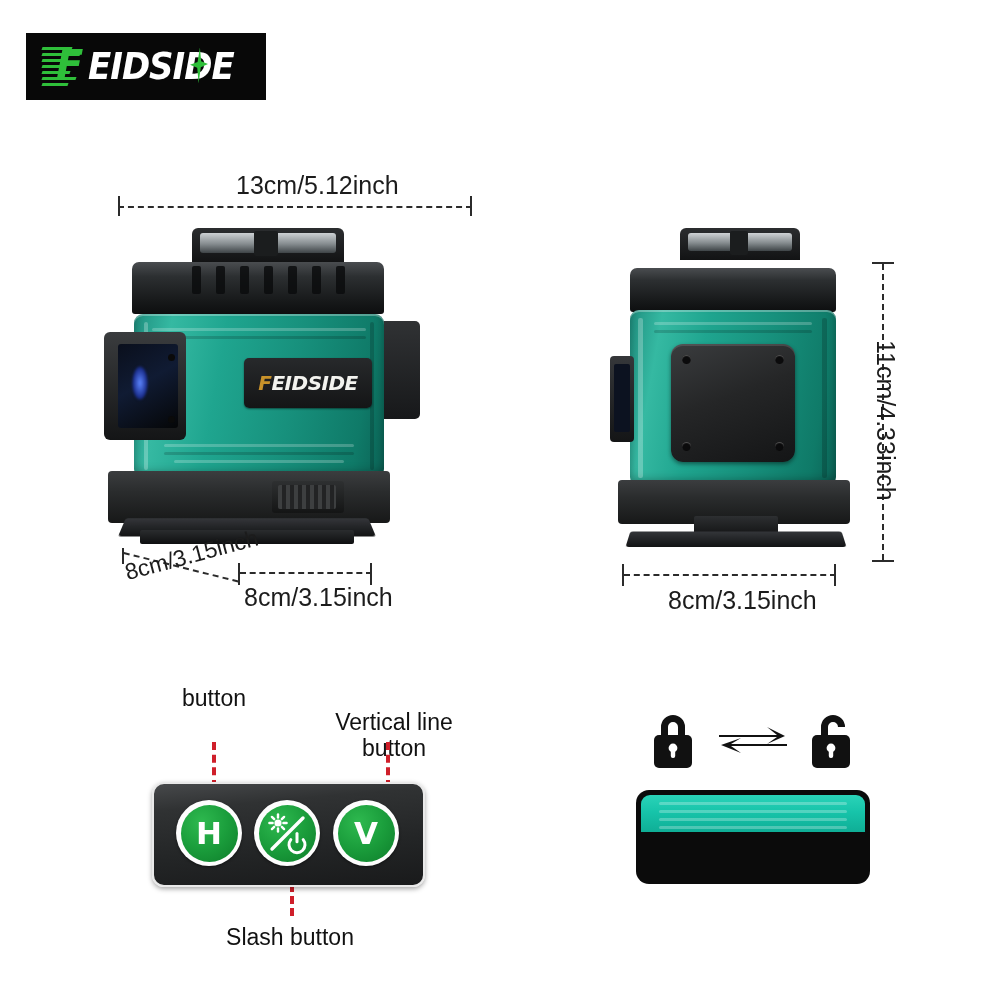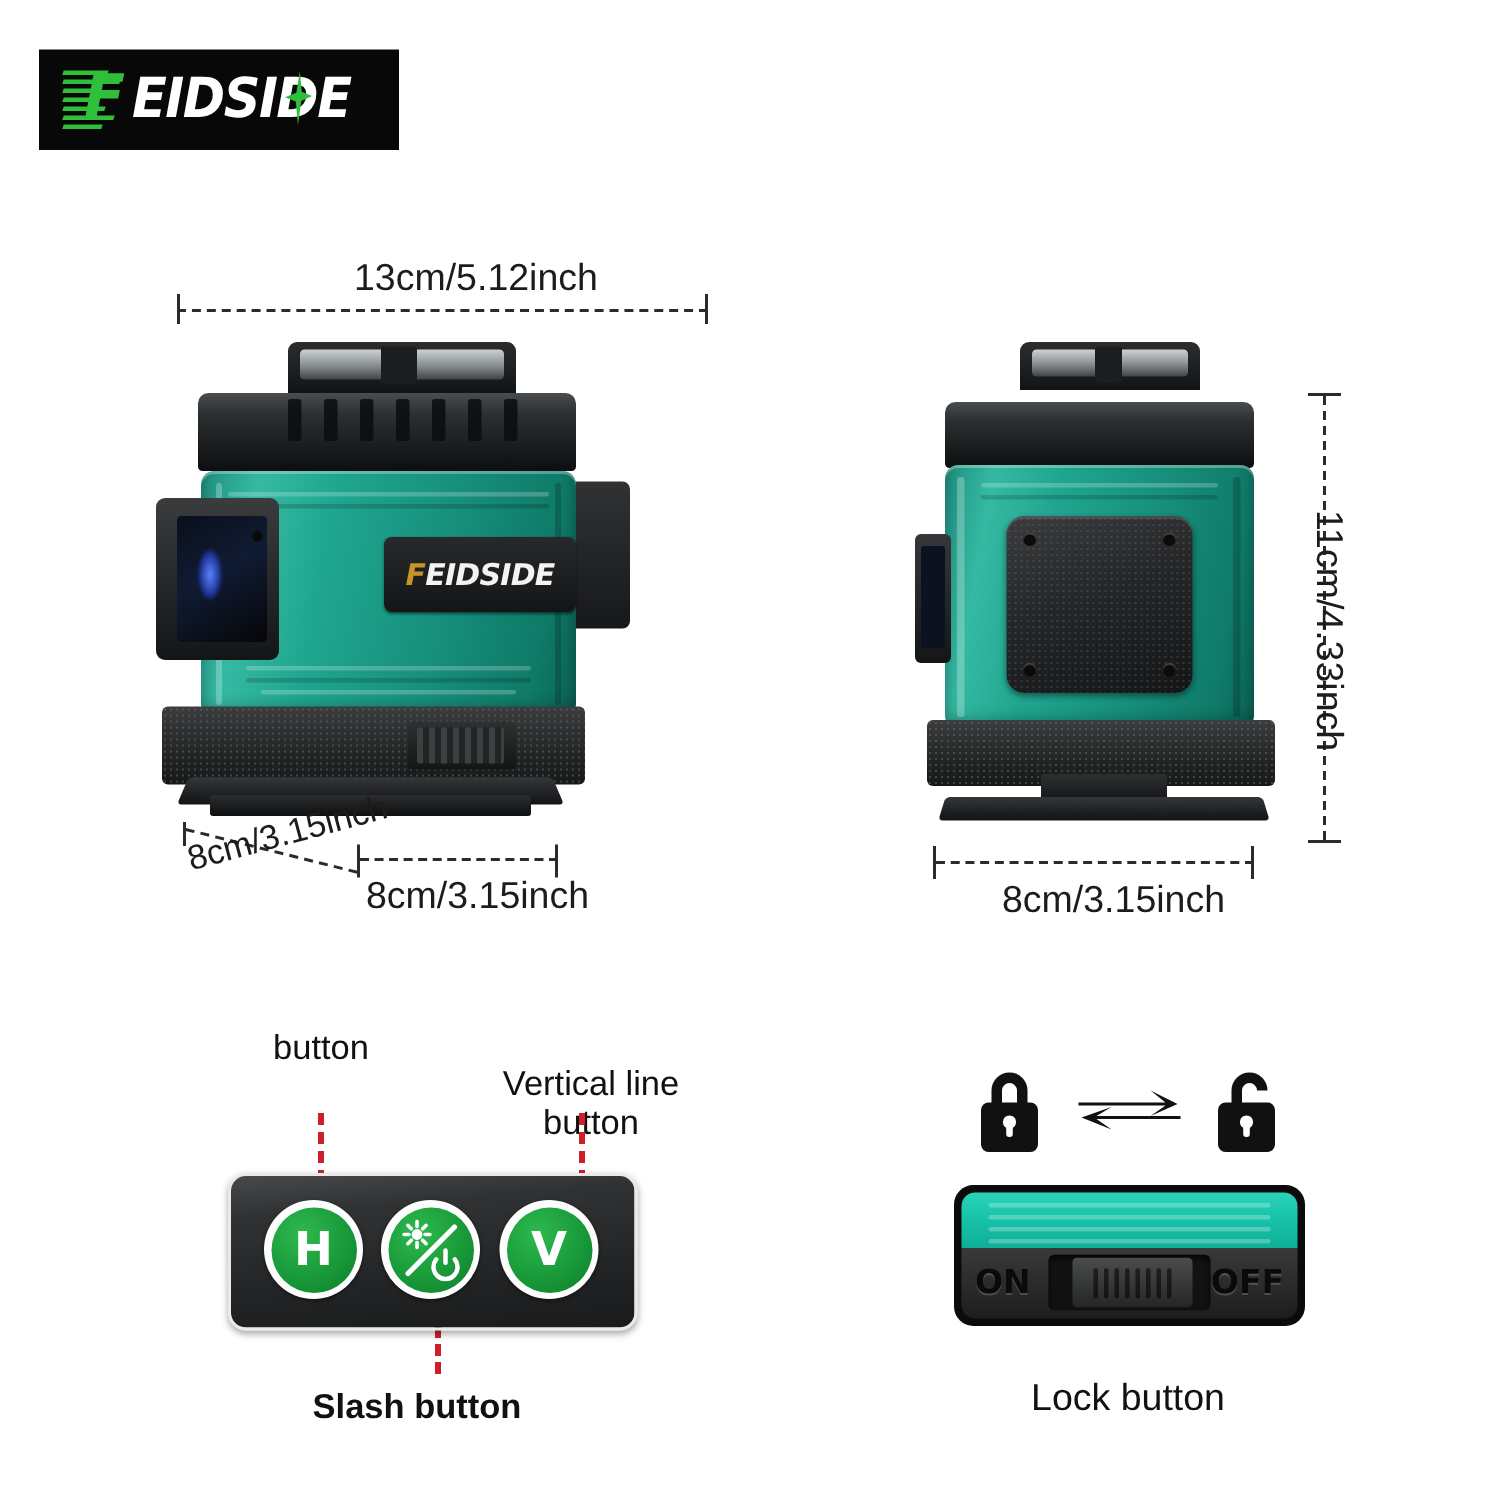--- a/index.html
+++ b/index.html
@@ -95,21 +95,20 @@
     background:linear-gradient(180deg,#2e3031 0%,#141515 100%);
     border-radius:3px;
   }
 
   
   .dev-label{
     background:linear-gradient(180deg,#27292b 0%,#141516 100%);
     border-radius:5px;
     display:flex;flex-direction:column;align-items:center;justify-content:center;
     box-shadow:0 1px 2px rgba(0,0,0,.5);
-    margin-left:12px;
   }
   .dev-brand{
     font-family:"DejaVu Sans", sans-serif;
     font-weight:bold;font-style:italic;font-size:20px;line-height:20px;
     letter-spacing:-.5px;
     color:#f3f3ef;
   }
   .dev-brand .gold{color:#c8922a;}
   .dev-sub{
     font-family:"DejaVu Sans", sans-serif;
@@ -366,21 +365,21 @@
       </div>
     </div>
 
     <div class="btn-circle" style="left:179px;">
       <div class="btn-inner">
         <span class="btn-letter">V</span>
       </div>
     </div>
   </div>
 
-  <div class="abs callout-label" style="left:188px;top:925px;width:180px;font-weight:bold;">Slash button</div>
+  <div class="abs callout-label" style="left:200px;top:925px;width:180px;">Slash button</div>
 
   <div class="abs lock-row">
 
     <svg width="54" height="64" viewBox="0 0 54 64">
       <path d="M15 28 V19 a12 12 0 0 1 24 0 V28 h-7 V19 a5 5 0 0 0 -10 0 V28 Z" fill="#111111"></path>
       <rect x="8" y="27" width="38" height="33" rx="5" fill="#111111"></rect>
       <circle cx="27" cy="40" r="4.4" fill="#ffffff"></circle>
       <rect x="24.8" y="41" width="4.4" height="9" rx="2" fill="#ffffff"></rect>
     </svg>
 
@@ -397,33 +396,16 @@
     </svg>
   </div>
 
   <div class="abs" id="lock-switch">
     <div class="sw-top">
       <i style="top:7px;"></i>
         <i style="top:15px;"></i>
         <i style="top:23px;"></i>
         <i style="top:31px;"></i>
     </div>
-    <div class="sw-bot">
-      <span class="sw-txt">ON</span>
-      <span class="sw-txt">OFF</span>
-      <div class="sw-slot">
-        <div class="sw-knob">
-          <i></i>
-            <i></i>
-            <i></i>
-            <i></i>
-            <i></i>
-            <i></i>
-            <i></i>
-            <i></i>
-        </div>
-      </div>
-    </div>
-  </div>
-
-  <div class="abs callout-label" style="left:652px;top:918px;width:200px;font-size:25px;">Lock button</div>
+  </div>
+
 
 </div>
 
 </body></html>

